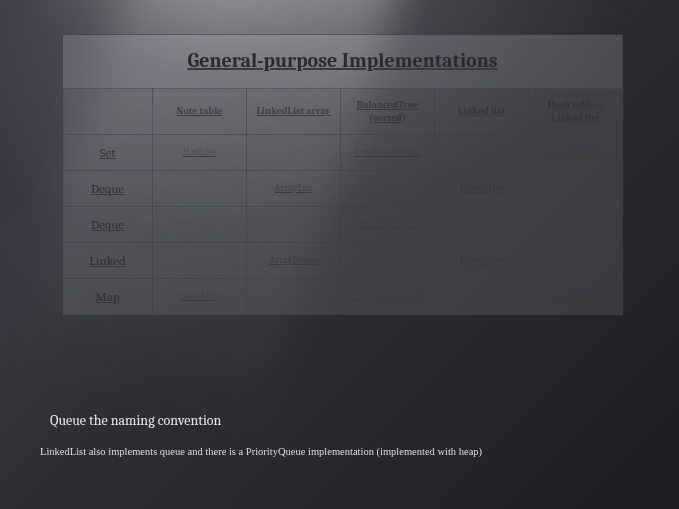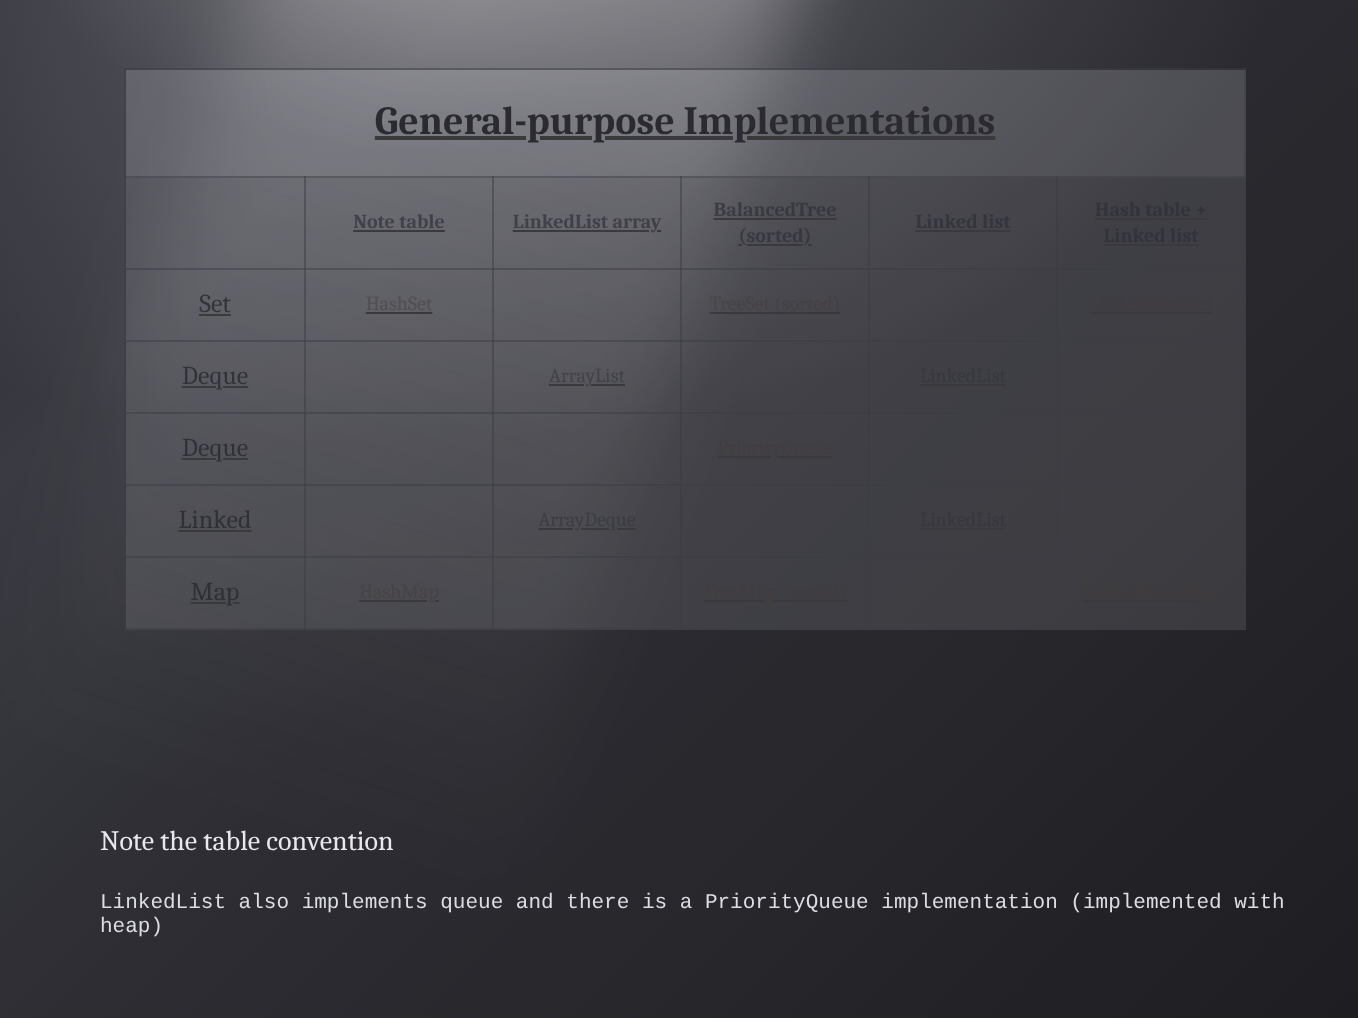--- a/index.html
+++ b/index.html
@@ -89,24 +89,24 @@
   .row0 .cell, .row2 .cell, .row4 .cell { color: rgba(70,60,55,0.5); }
   .note1 {
     position: absolute;
     left: 50px; top: 412px;
     color: #e8e8ee;
     font-size: 14px;
     font-family: Cambria, Georgia, serif;
   }
   .note2 {
     position: absolute;
-    left: 50px; top: 446px;
+    left: 40px; top: 446px;
     color: #dcdce4;
     font-size: 10.5px;
-    font-family: Liberation Mono, monospace;
+    font-family: Liberation Serif, serif;
   }
 </style>
 </head>
 <body>
 
 <div class="table-wrap">
 <table>
   <colgroup>
     <col style="width:90px">
     <col style="width:94px">
@@ -164,14 +164,14 @@
     <td class="cell">HashMap</td>
     <td class="cell"></td>
     <td class="cell">TreeMap (sorted)</td>
     <td class="cell"></td>
     <td class="cell">LinkedHashMap</td>
   </tr>
 </tbody>
     </table>
 </div>
 
-<div class="note1">Note the table convention</div>
+<div class="note1">Queue the naming convention</div>
 <div class="note2">LinkedList also implements queue and there is a PriorityQueue implementation (implemented with heap)</div>
 
 </body></html>

